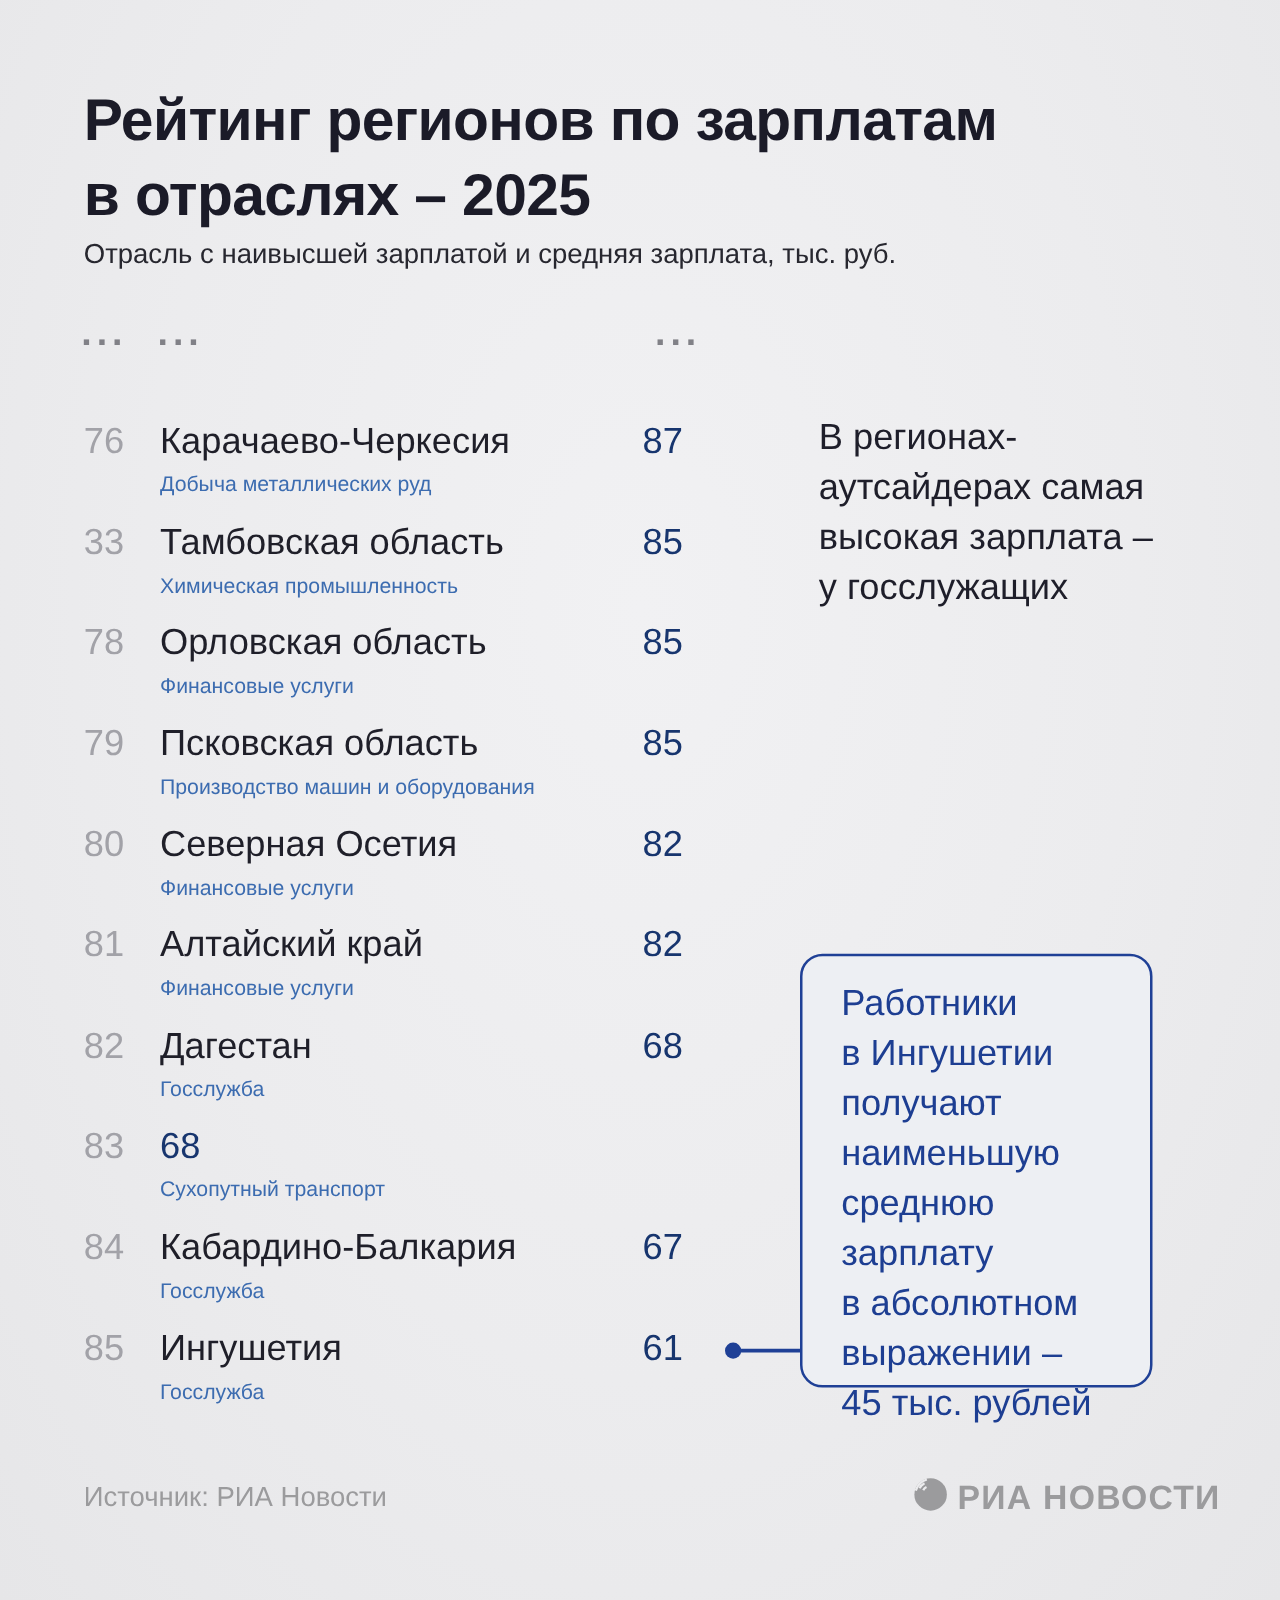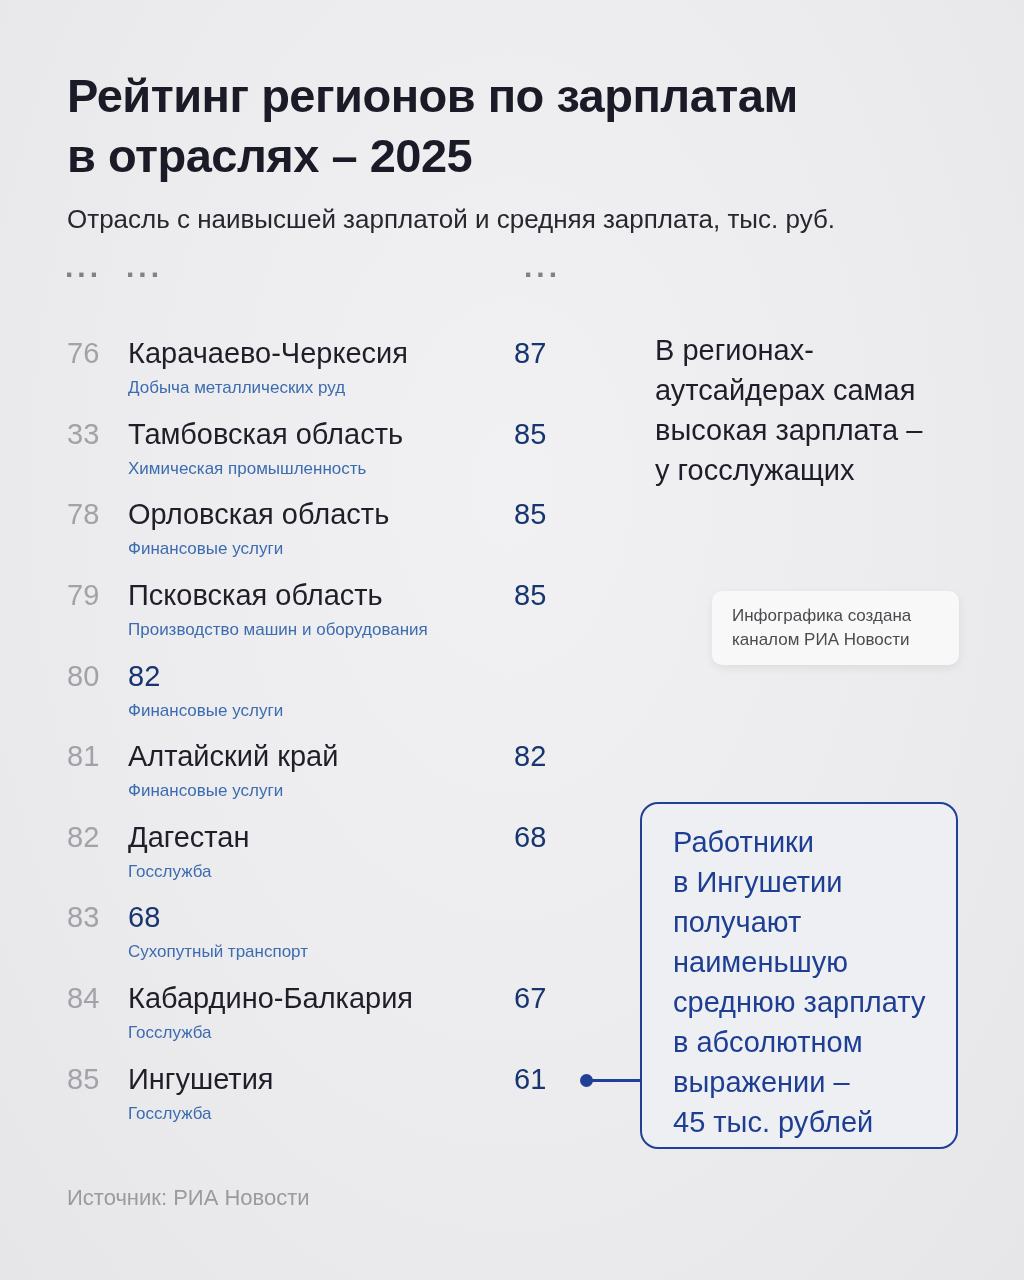--- a/index.html
+++ b/index.html
@@ -11,22 +11,22 @@
   .page {
     position:relative; width:1024px; height:1280px; overflow:hidden;
     background: radial-gradient(ellipse at 50% 38%, #f1f1f3 0%, #ececee 55%, #e6e6e8 100%);
   }
   .title {
     position:absolute; left:67px; top:66px;
     font-size:47px; line-height:60px; font-weight:700;
     color:#1b1b28; letter-spacing:-0.5px; white-space:pre-line;
   }
   .subtitle {
-    position:absolute; left:67px; top:204px;
-    font-size:26px; color:#27272f;text-align:center;
+    position:absolute; left:67px; top:190px;
+    font-size:22px; color:#27272f;text-align:center;
   }
   .edots {
     position:absolute; top:250px;
     font-size:30px; font-weight:700; letter-spacing:4px; color:#818187;
   }
   .e1 { left:65px; }
   .e2 { left:126px; }
   .e3 { left:524px; }
 
   .list { position:absolute; left:67px; top:337px; width:493px; }
@@ -45,21 +45,21 @@
     font-size:29px; line-height:40px; color:#1e1e2a; white-space:pre-line;
   }
   .credit {
     position:absolute; left:712px; top:591px; width:247px; height:74px;
     background:#f8f8f9; border-radius:10px;
     box-shadow:0 3px 10px rgba(0,0,0,0.07);
     box-sizing:border-box; padding:13px 0 0 20px;
     font-size:17px; line-height:24px; color:#4b4b4f; white-space:pre-line;
   }
   .callout {
-    position:absolute; left:640px; top:802px; width:318px; height:347px;
+    position:absolute; left:640px; top:763px; width:282px; height:347px;
     border:2.5px solid #1f4096; border-radius:18px; background:#edeff3;
     box-sizing:border-box; padding:18px 10px 0 31px;
     font-size:29px; line-height:40px; color:#1d3e92; white-space:pre-line;
   }
   .connector-line {
     position:absolute; left:589px; top:1079px; width:52px; height:3px;
     background:#1f4096;
   }
   .connector-dot {
     position:absolute; left:580px; top:1074px; width:13px; height:13px;
@@ -126,20 +126,21 @@
         <span class="rank">79</span>
         <span class="region">Псковская область</span>
         <span class="value">85</span>
       </div>
       <div class="industry">Производство машин и оборудования</div>
     </div>
 
     <div class="row">
       <div class="row-line1">
         <span class="rank">80</span>
+        <span class="region">Северная Осетия</span>
         <span class="value">82</span>
       </div>
       <div class="industry">Финансовые услуги</div>
     </div>
 
     <div class="row">
       <div class="row-line1">
         <span class="rank">81</span>
         <span class="region">Алтайский край</span>
         <span class="value">82</span>
@@ -182,30 +183,39 @@
       <div class="industry">Госслужба</div>
     </div>
 
   </div>
 
   <div class="note">В регионах-
 аутсайдерах самая
 высокая зарплата –
 у госслужащих</div>
 
-  <div class="credit">Инфографика создана
-каналом РИА Новости</div>
 
   <div class="callout">Работники
 в Ингушетии
 получают
 наименьшую
 среднюю зарплату
 в абсолютном
 выражении –
 45 тыс. рублей</div>
   <div class="connector-line"></div>
   <div class="connector-dot"></div>
 
   <div class="source">Источник: РИА Новости</div>
 
+  <div class="logo">
+    <span>
+      <svg width="27" height="27" viewBox="0 0 27 27">
+        <circle cx="13.5" cy="13.5" r="13" fill="#9b9b9d"></circle>
+        <path d="M1.6 10.5 A 13.5 13.5 0 0 1 10.5 1.6" stroke="#ececee" stroke-width="1.8" fill="none"></path>
+        <path d="M4.6 8.6 A 9.5 9.5 0 0 1 8.6 4.6" stroke="#ececee" stroke-width="1.8" fill="none"></path>
+        <path d="M7.6 10.2 A 5.5 5.5 0 0 1 10.2 7.6" stroke="#ececee" stroke-width="1.8" fill="none"></path>
+      </svg>
+    </span>
+    <span class="logo-text">РИА НОВОСТИ</span>
+  </div>
 
 </div>
 
 </body></html>

